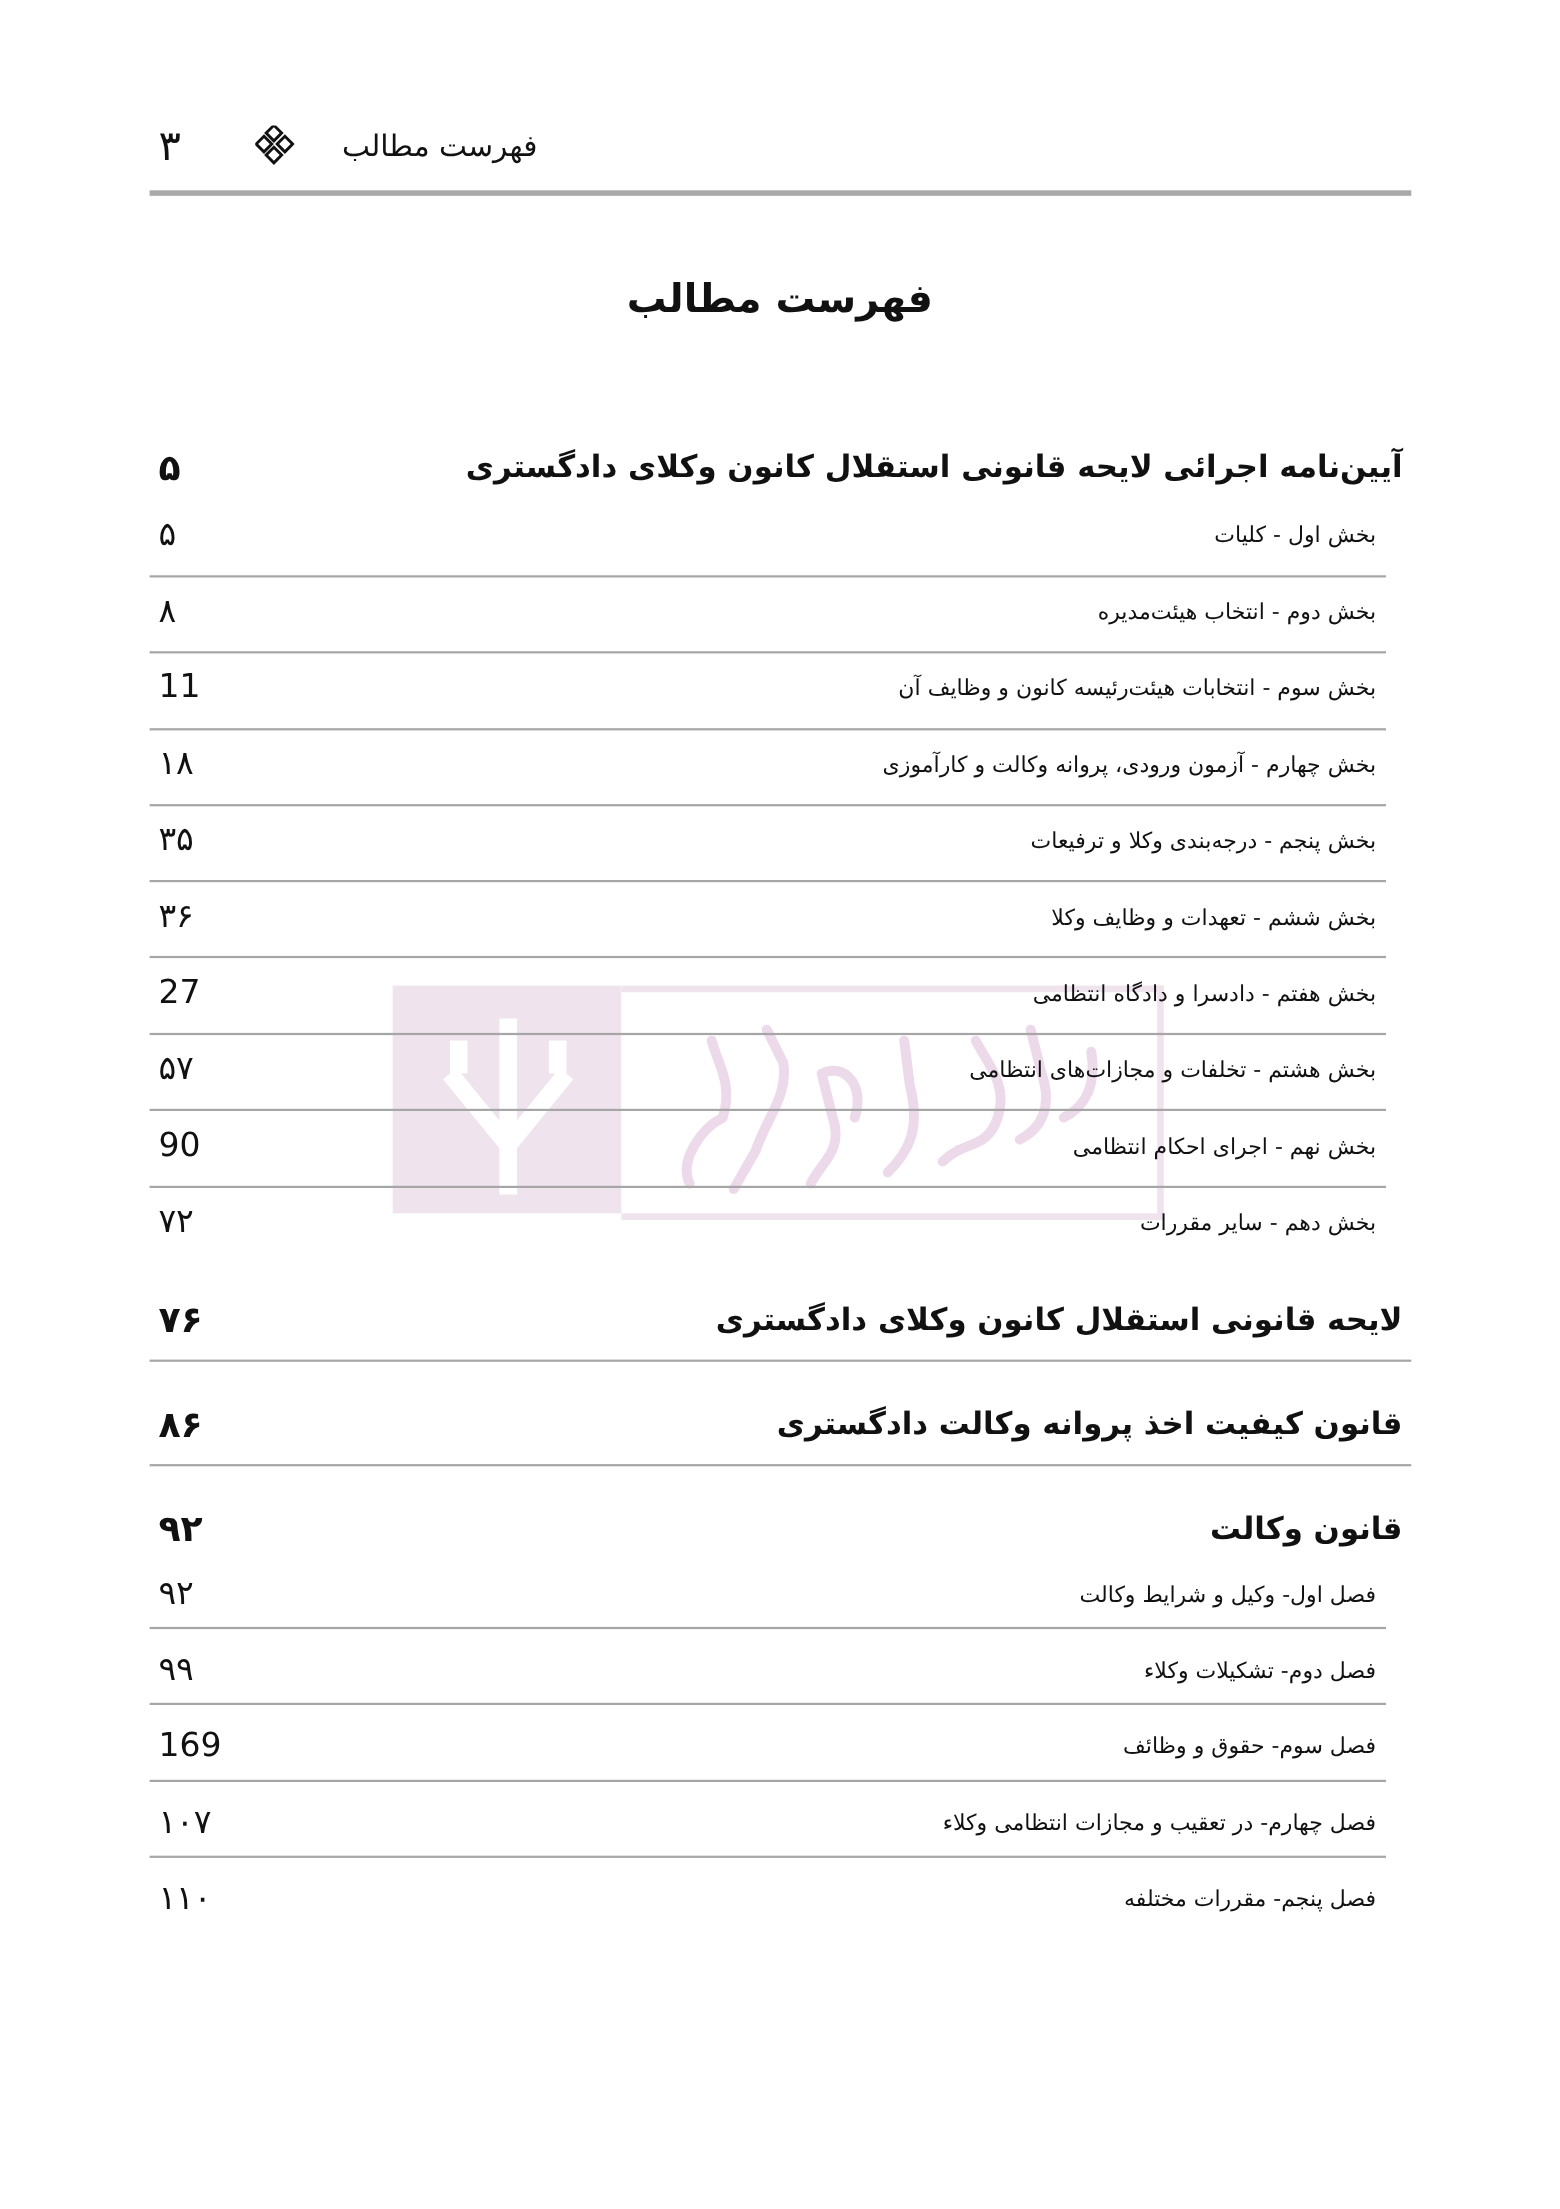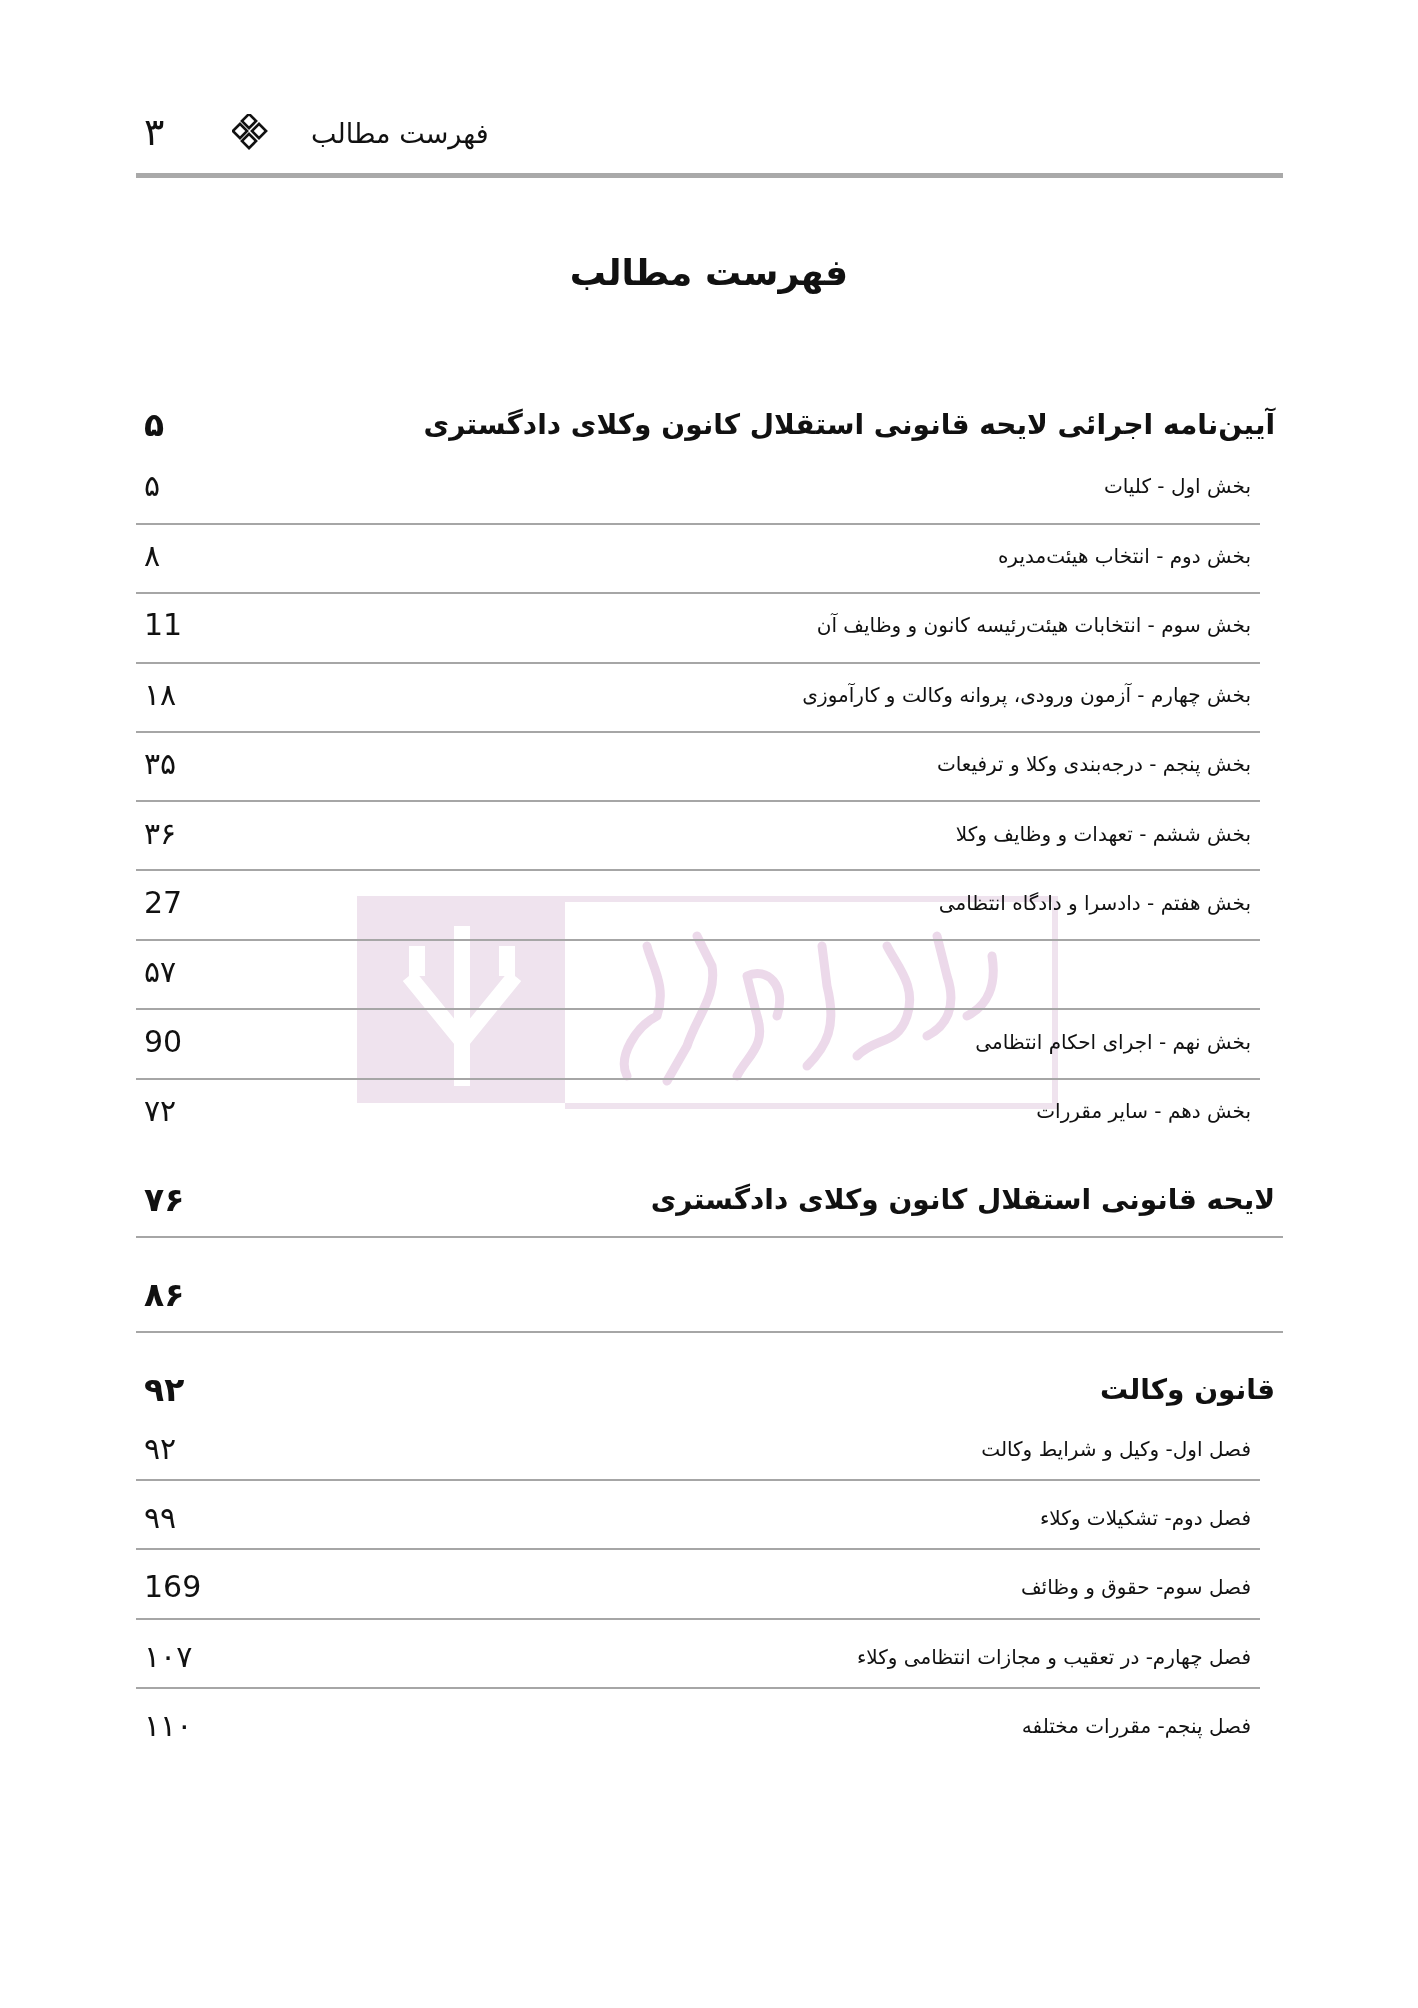--- a/index.html
+++ b/index.html
@@ -123,20 +123,21 @@
   </div>
   <div class="div-sub" style="top:869px"></div>
 
   <div class="row s" style="top:879px;height:48px">
     <span class="label">بخش هفتم - دادسرا و دادگاه انتظامی</span>
     <span class="num">27</span>
   </div>
   <div class="div-sub" style="top:939px"></div>
 
   <div class="row s" style="top:948px;height:48px">
+    <span class="label">بخش هشتم - تخلفات و مجازات‌های انتظامی</span>
     <span class="num">۵۷</span>
   </div>
   <div class="div-sub" style="top:1008px"></div>
 
   <div class="row s" style="top:1018px;height:48px">
     <span class="label">بخش نهم - اجرای احکام انتظامی</span>
     <span class="num">90</span>
   </div>
   <div class="div-sub" style="top:1078px"></div>
 
@@ -145,20 +146,21 @@
     <span class="num">۷۲</span>
   </div>
 
   <div class="row h" style="top:1175px;height:50px">
     <span class="label">لایحه قانونی استقلال کانون وکلای دادگستری</span>
     <span class="num">۷۶</span>
   </div>
   <div class="div-sec" style="top:1236px"></div>
 
   <div class="row h" style="top:1270px;height:50px">
+    <span class="label">قانون کیفیت اخذ پروانه وکالت دادگستری</span>
     <span class="num">۸۶</span>
   </div>
   <div class="div-sec" style="top:1331px"></div>
 
   <div class="row h" style="top:1365px;height:50px">
     <span class="label">قانون وکالت</span>
     <span class="num">۹۲</span>
   </div>
 
   <div class="row s" style="top:1425px;height:48px">

